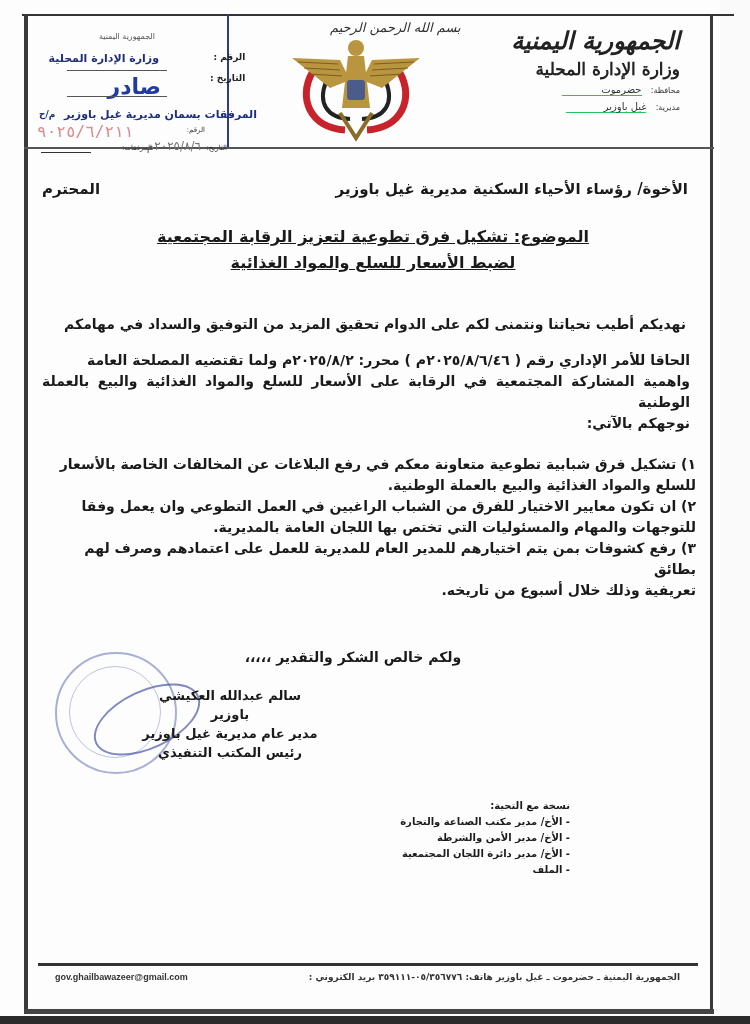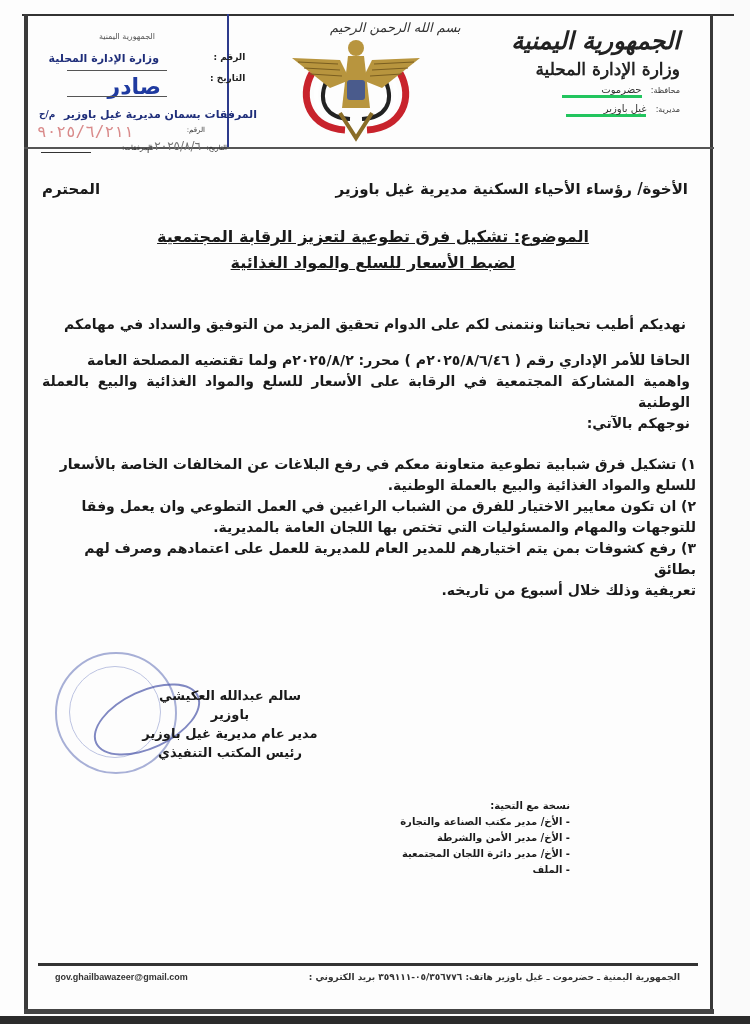--- a/index.html
+++ b/index.html
@@ -48,21 +48,21 @@
   
   .emblem { position:absolute; left:290px; top:18px; width:132px; height:125px; }
   .basmala { position:absolute; left:330px; top:20px; font-size:13px; color:#333; font-style:italic; font-family:"DejaVu Serif", serif; }
 
   
   .rh { position:absolute; right:40px; top:26px; direction:rtl; text-align:right; }
   .rh .country { font-size:24px; font-weight:bold; font-style:italic; font-family:"DejaVu Serif", serif; color:#222; }
   .rh .ministry { font-size:17px; font-weight:bold; color:#222; margin-top:4px; font-family:"DejaVu Serif", serif; }
   .rh .row { font-size:10px; margin-top:5px; color:#333; white-space:nowrap; }
   .rh .row .k { font-size:8px; margin-left:6px; }
-  .rh .row .v { display:inline-block; min-width:80px; border-bottom:3px solid #22c55e; }
+  .rh .row .v { display:inline-block; min-width:80px; border-bottom:1px solid #22c55e; }
 
   
   .body { position:absolute; left:42px; top:180px; width:662px; direction:rtl; text-align:right; }
   .addressee { position:relative; font-size:15px; font-weight:bold; height:22px; padding-right:16px; }
   .addressee .honor { position:absolute; left:0; top:0; }
   .greeting { font-size:13px; margin-top:2px; padding-right:4px; }
   .subject { text-align:center; font-size:16px; font-weight:bold; margin-top:22px; line-height:26px; }
   .subject span { text-decoration:underline; }
   .intro { font-size:14px; font-weight:bold; margin-top:40px; padding-right:18px; }
   .para { font-size:14px; font-weight:bold; margin-top:18px; line-height:21px; text-align:justify; padding-right:14px; }
@@ -186,20 +186,21 @@
       <div>
         <span class="ln">٢) ان تكون معايير الاختيار للفرق من الشباب الراغبين في العمل التطوعي وان يعمل وفقا</span>
         <span class="ln">للتوجهات والمهام والمسئوليات التي تختص بها اللجان العامة بالمديرية.</span>
       </div>
       <div>
         <span class="ln">٣) رفع كشوفات بمن يتم اختيارهم للمدير العام للمديرية للعمل على اعتمادهم وصرف لهم بطائق</span>
         <span class="ln">تعريفية وذلك خلال أسبوع من تاريخه.</span>
       </div>
     </div>
 
+    <div class="closing">ولكم خالص الشكر والتقدير ،،،،،</div>
   </div>
 
   <div class="sig-seal"></div>
   <div class="sig-scribble"></div>
   <div class="signature">
     <div>سالم عبدالله العكيشي باوزير</div>
     <div>مدير عام مديرية غيل باوزير</div>
     <div>رئيس المكتب التنفيذي</div>
   </div>
 

